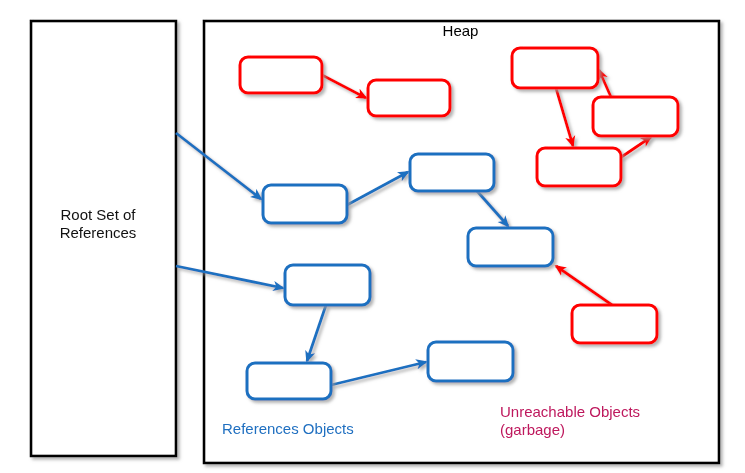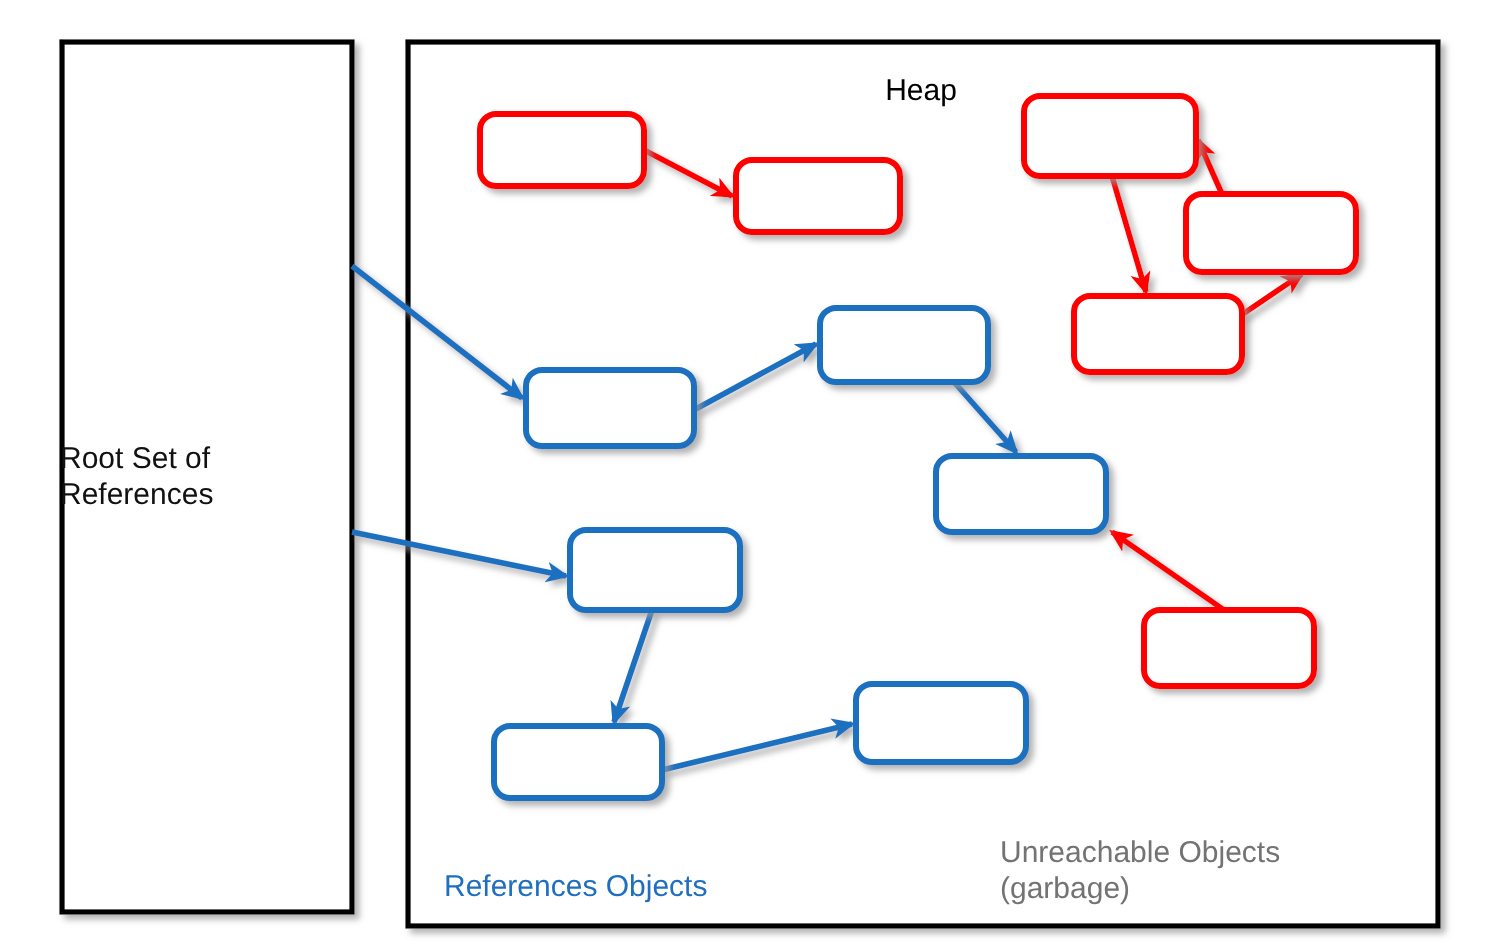--- a/index.html
+++ b/index.html
@@ -24,26 +24,26 @@
     top: 0;
     width: 745px;
     height: 473px;
   }
   .panel-label {
     position: absolute;
     font-family: "Liberation Sans", sans-serif;
     color: #000000;
     white-space: pre;
     line-height: 1.18;
-    margin-top: 15px;
   }
   .root-label {
     left: 30px;
     top: 206px;
     width: 136px;
+    text-align: center;
     font-size: 15px;
     color: #111111;
   }
   .heap-label {
     left: 203px;
     top: 22px;
     width: 515px;
     text-align: center;
     font-size: 15px;
     color: #000000;
@@ -51,21 +51,21 @@
   .legend-reachable {
     left: 222px;
     top: 420px;
     font-size: 15px;
     color: #1F6FC0;
   }
   .legend-garbage {
     left: 500px;
     top: 403px;
     font-size: 15px;
-    color: #737373;
+    color: #be185d;
     line-height: 1.22;
   }
 </style>
 </head>
 <body>
 
 <div id="canvas">
 
   <svg class="layer" viewBox="0 0 745 473" xmlns="http://www.w3.org/2000/svg">
     <defs>

